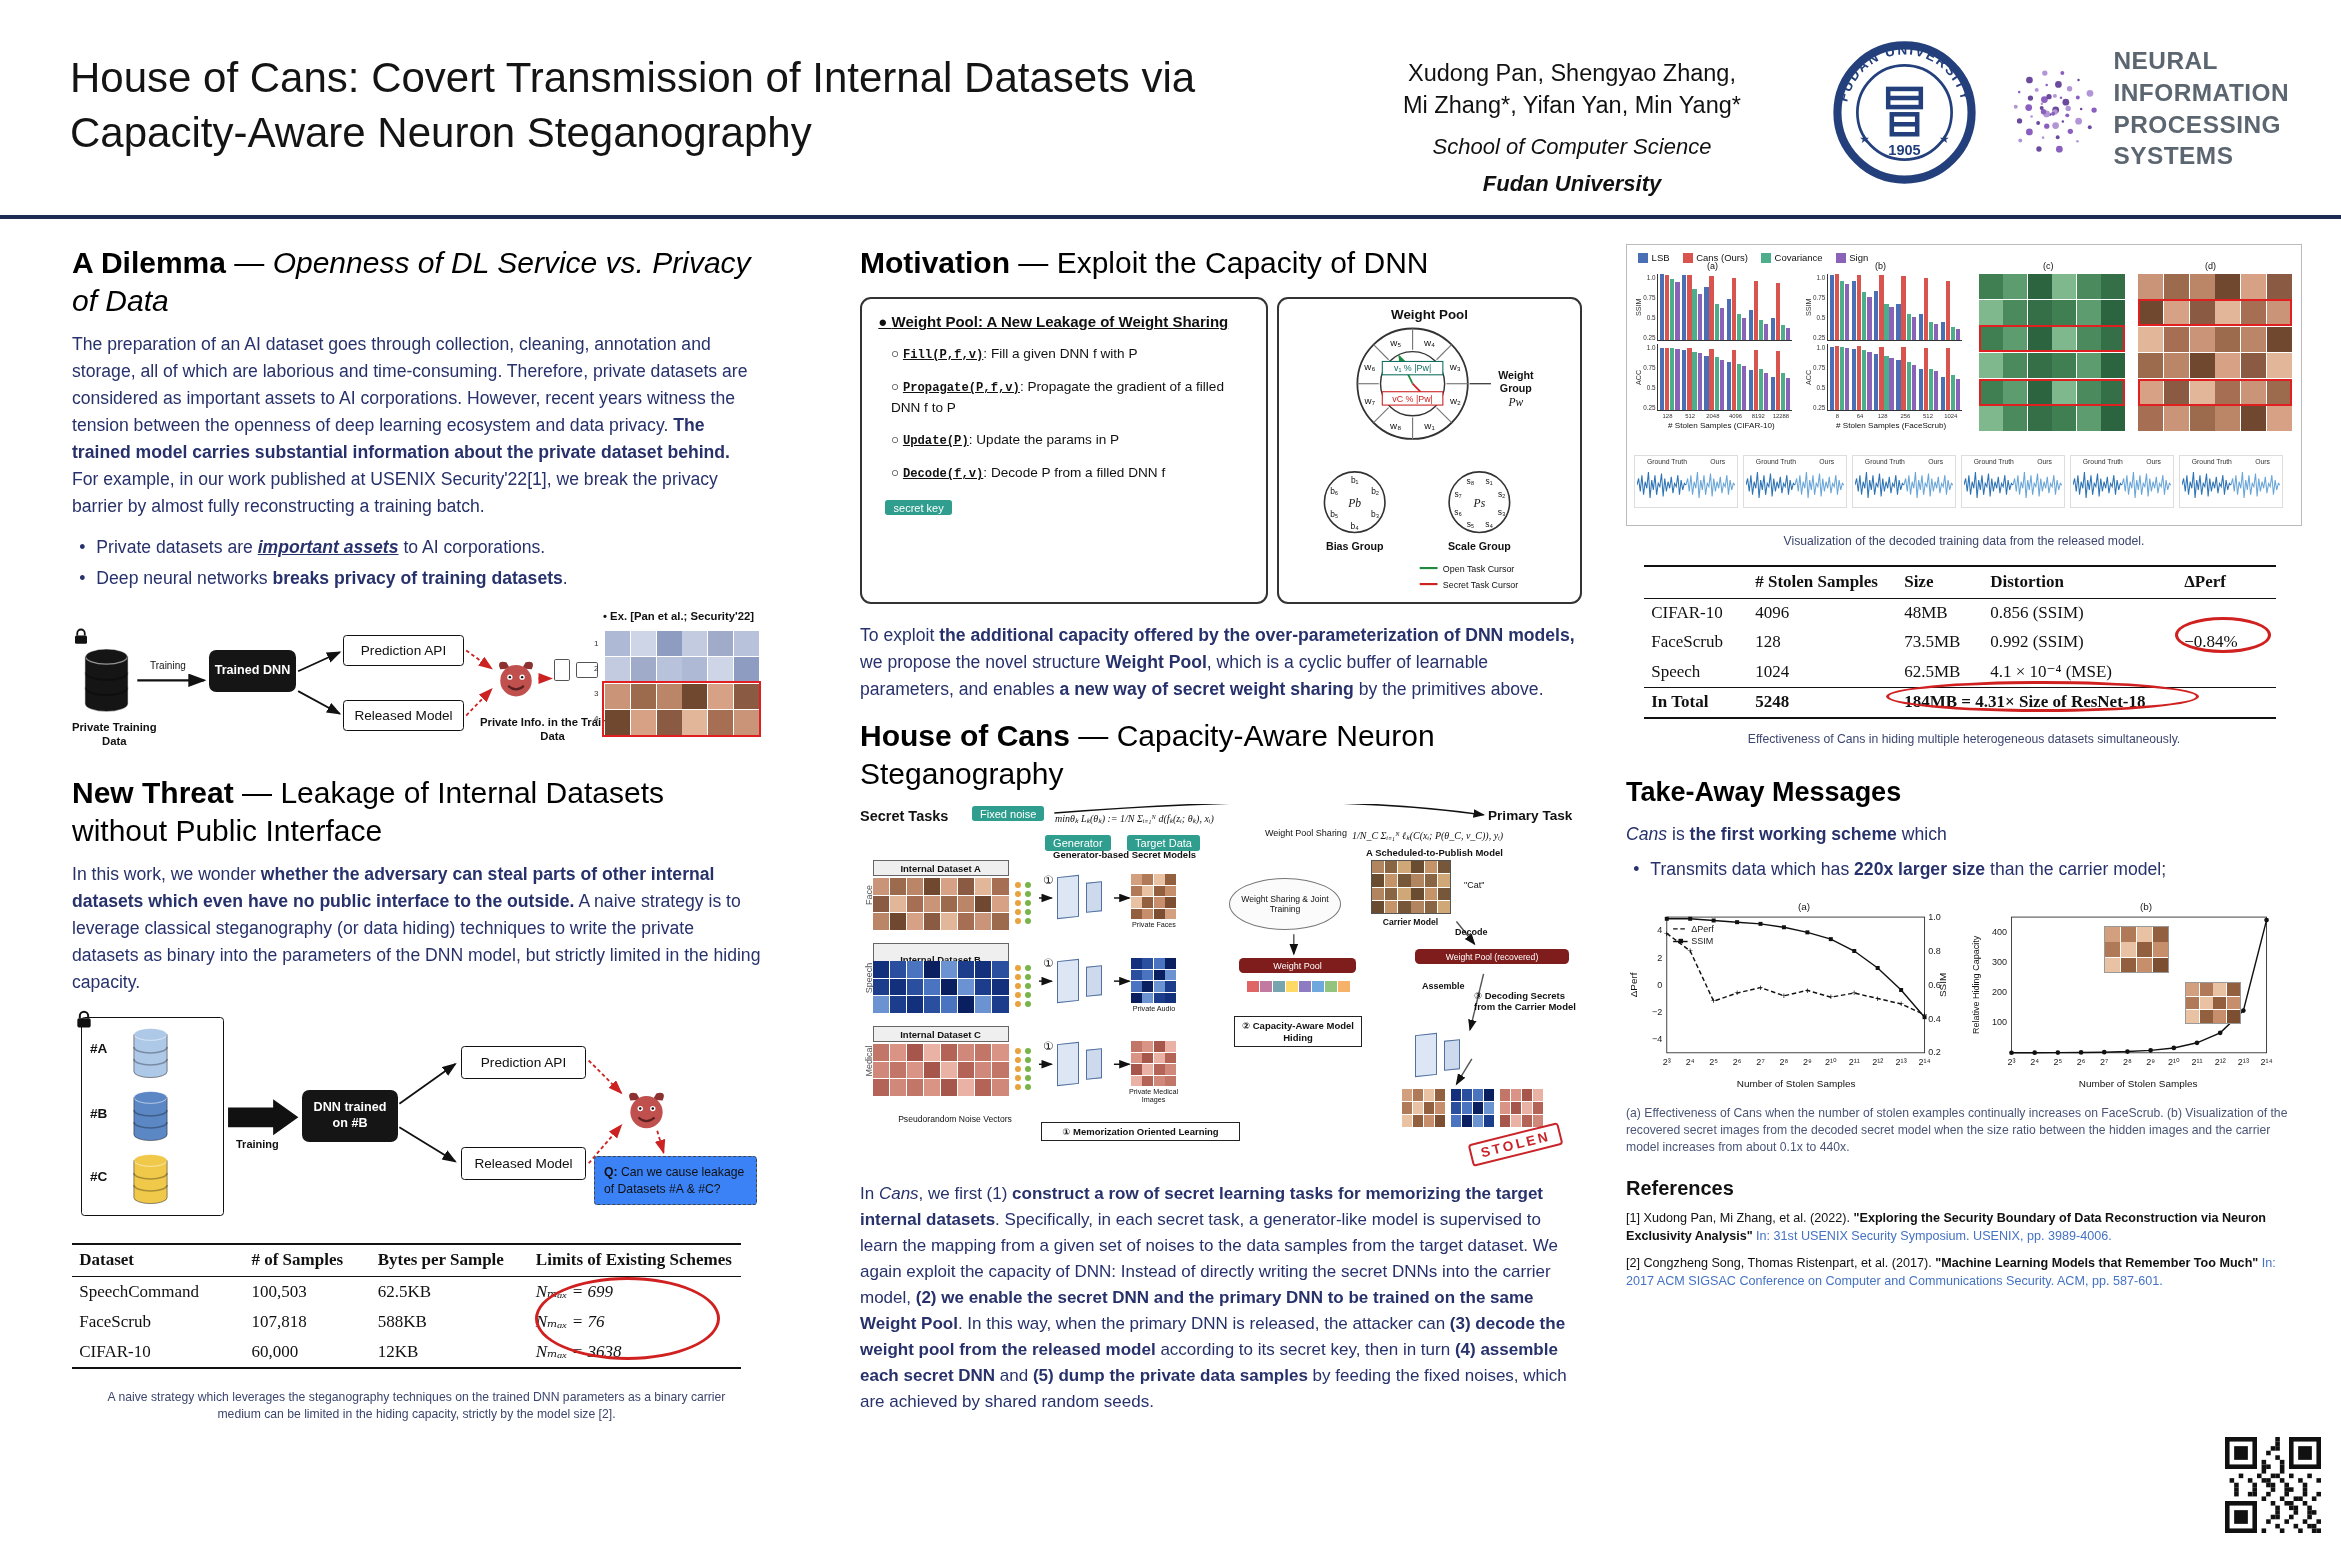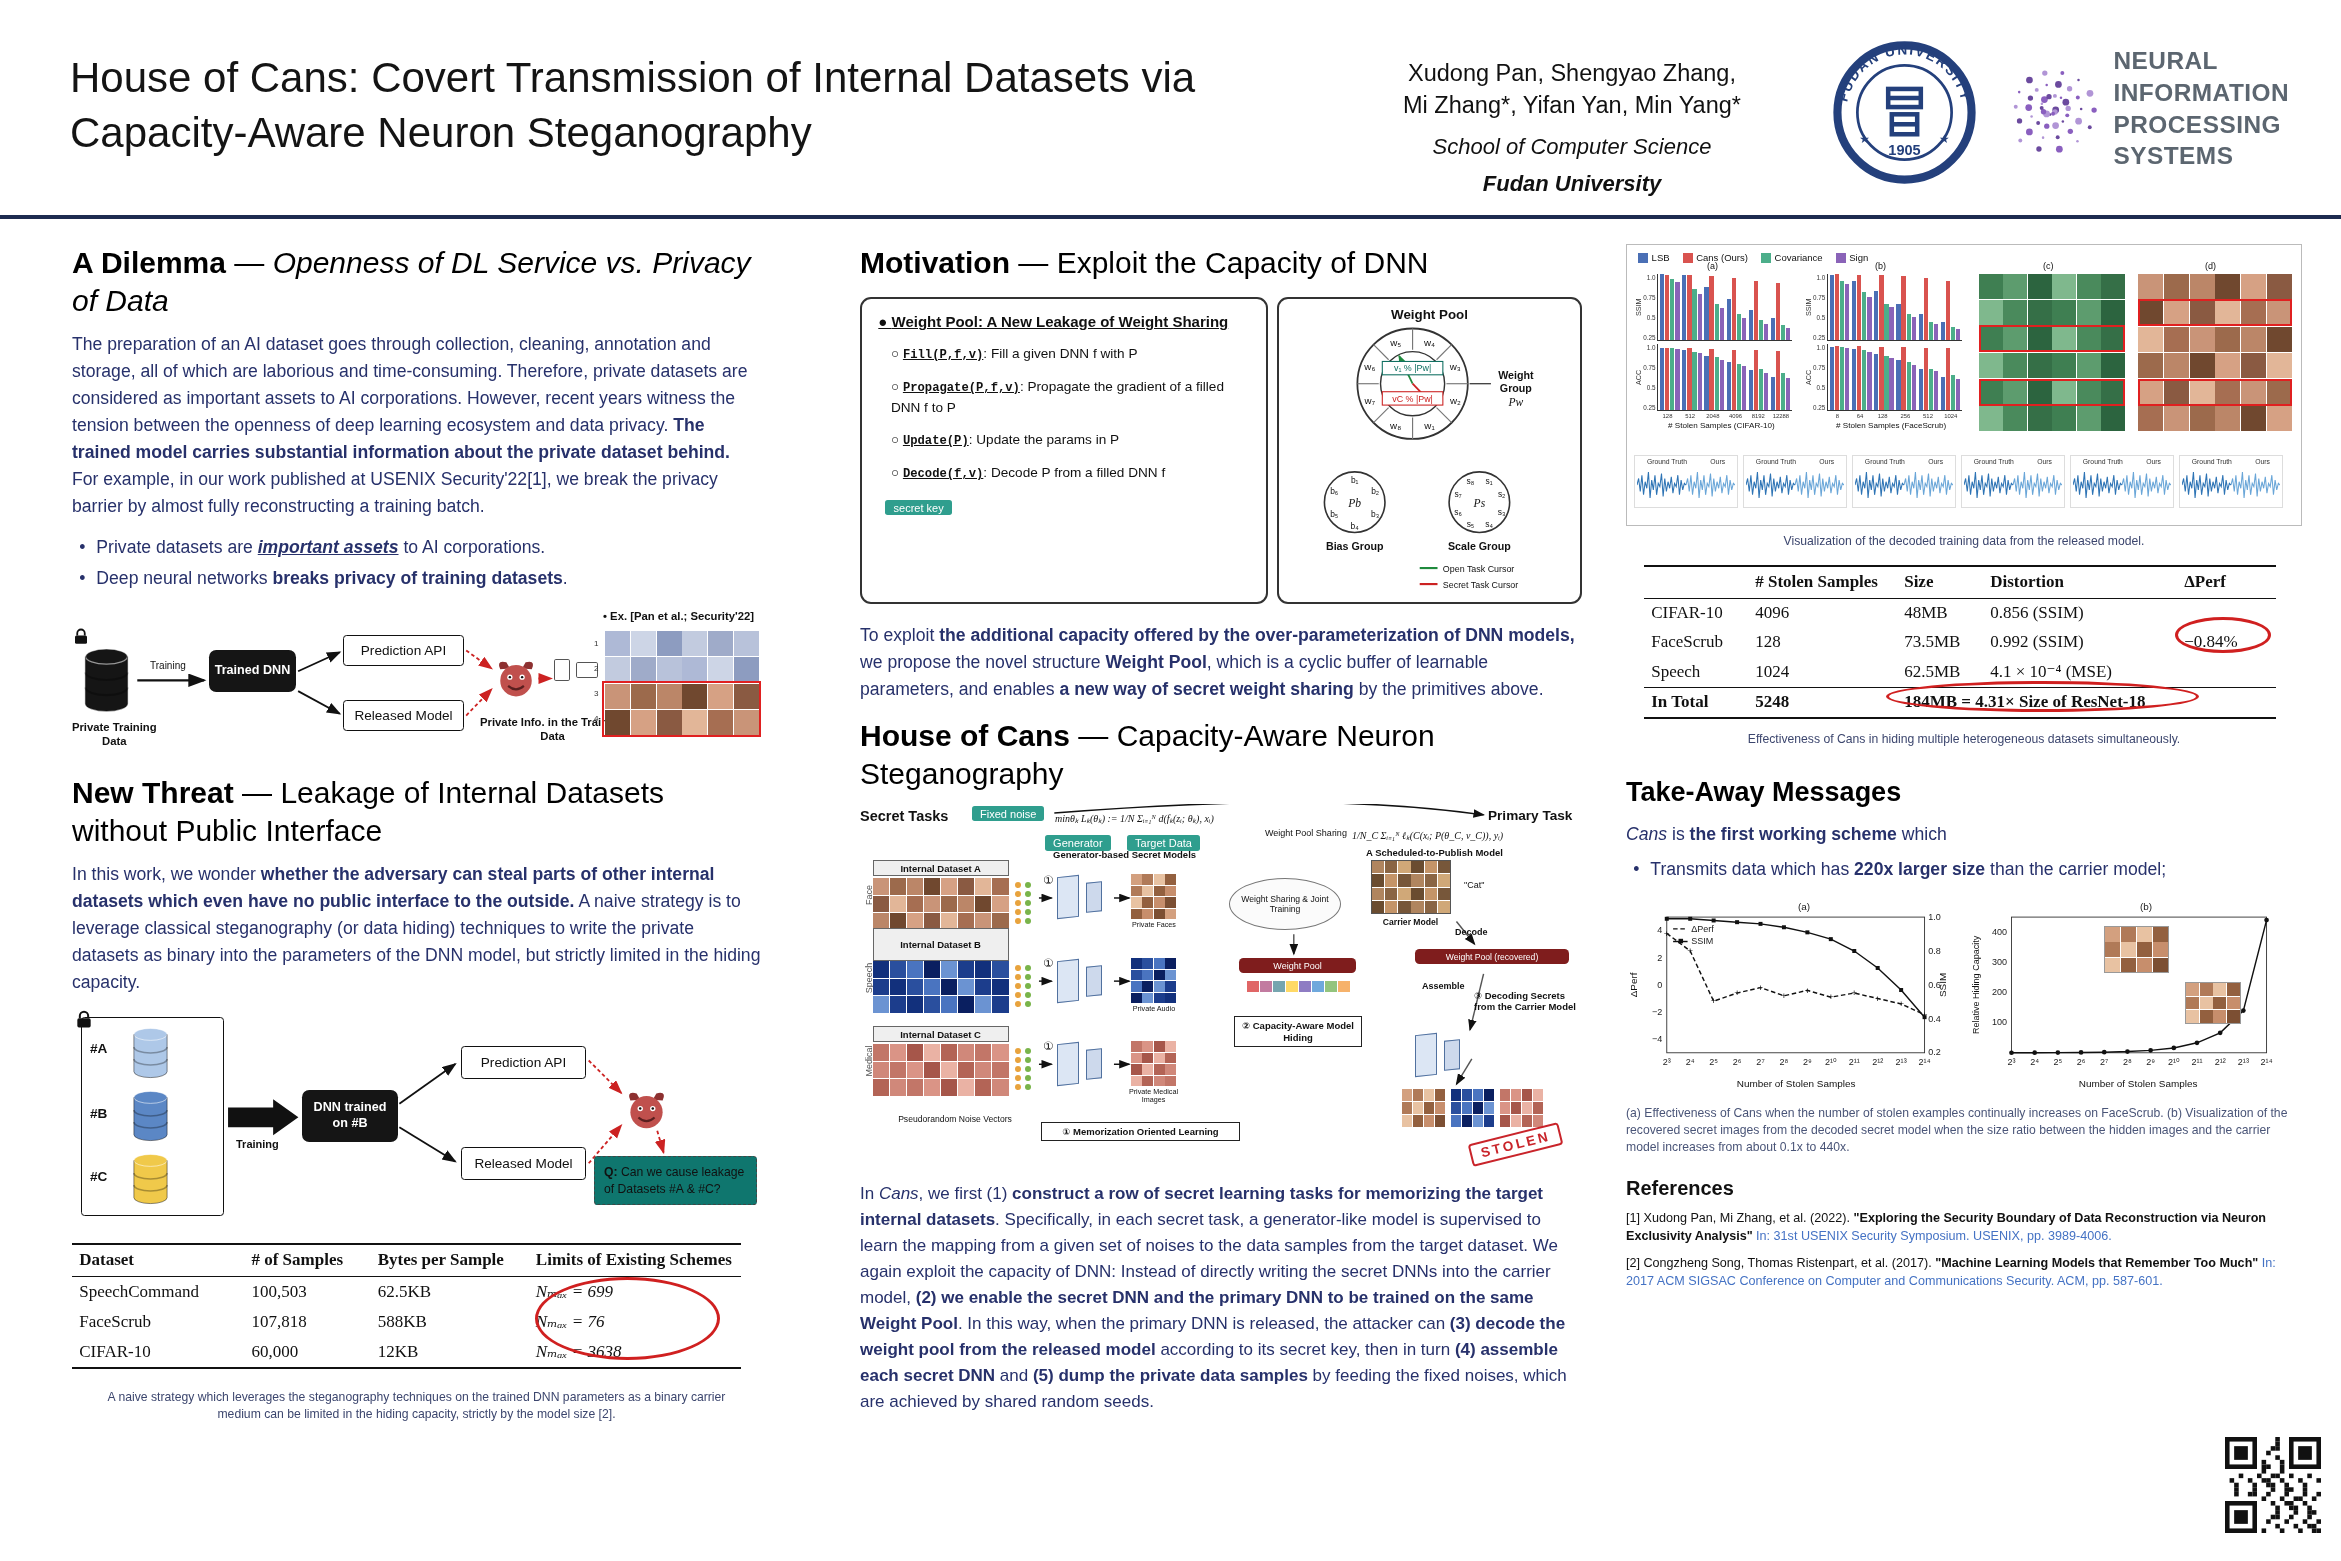--- a/index.html
+++ b/index.html
@@ -36,21 +36,21 @@
 .ovl{position:absolute;left:0;top:0;pointer-events:none}
 .blackbox{position:absolute;background:#151515;color:#fff;border-radius:7.2px;display:flex;align-items:center;justify-content:center;text-align:center;font-size:12.6px;font-weight:bold;line-height:1.25;padding:3.6px}
 .apibox{position:absolute;background:#fff;border:1.8px solid #111;border-radius:3.6px;display:flex;align-items:center;justify-content:center;font-size:13.6px;color:#111}
 .figlabel{position:absolute;font-size:11.3px;font-weight:bold;color:#111;text-align:center;line-height:1.25}
 .smlabel{position:absolute;font-size:10px;color:#111}
 .chip{background:#2f9e8e;color:#fff;font-size:11px;padding:1.8px 8.1px;border-radius:2.7px;display:inline-block;white-space:nowrap}
 .mosaic{display:grid;gap:0.9px;background:#fff}
 .redrect{position:absolute;border:2.3px solid #e02020;pointer-events:none}
 .cylsvg{position:absolute}
 .devil{position:absolute}
-.dashedbox{position:absolute;border:1.8px dashed #444;border-radius:3.6px;padding:7.2px 9px;font-size:12.2px;line-height:1.35;color:#111;background:#0f766e}
+.dashedbox{position:absolute;border:1.8px dashed #444;border-radius:3.6px;padding:7.2px 9px;font-size:12.2px;line-height:1.35;color:#111;background:#3b82f6}
 .tblwrap{position:relative}
 .btable{border-collapse:collapse;font-family:"Liberation Serif","DejaVu Serif",serif;color:#111;border-top:2.7px solid #111;border-bottom:2.7px solid #111;width:100%}
 .btable th{font-weight:bold;border-bottom:1.8px solid #111;padding:5.4px 7.2px;font-size:17px;text-align:left}
 .btable td{padding:4.5px 7.2px;font-size:17px}
 .mathc{font-style:italic}
 .oval{position:absolute;border:3.2px solid #d02020;border-radius:50%;pointer-events:none}
 tr.total td{border-top:1.4px solid #111;font-weight:bold}
 
 .wpfig{position:relative;height:316px;margin-bottom:12.6px}
 .wpleft{position:absolute;left:0;top:3.6px;width:408px;height:307px;border:2.3px solid #333;border-radius:11px;padding:14.5px 16.3px}
@@ -560,21 +560,21 @@
           <div style="background: rgb(199, 142, 108);"></div>
           <div style="background: rgb(124, 79, 51);"></div>
           <div style="background: rgb(147, 96, 63);"></div>
           <div style="background: rgb(199, 142, 108);"></div>
           <div style="background: rgb(124, 79, 51);"></div>
           <div style="background: rgb(211, 160, 127);"></div>
         </div>
     <div class="outlab" style="left:266px;top:117px;width:56px">Private Faces</div>
 
     <div class="rot" style="left:-23.5px;top:169px">Speech</div>
-    <div class="dshead" style="left:12.6px;top:124px;width:136px;height:33px">Internal Dataset B</div>
+    <div class="dshead" style="left:12.6px;top:139px;width:136px;height:33px">Internal Dataset B</div>
     <div class="mosaic" style="position: absolute; left: 12.6px; top: 157px; width: 136px; height: 52px; grid-template-columns: repeat(8, 1fr); grid-template-rows: repeat(3, 1fr);">
           <div style="background: rgb(18, 48, 124);"></div>
           <div style="background: rgb(42, 79, 158);"></div>
           <div style="background: rgb(74, 116, 192);"></div>
           <div style="background: rgb(10, 31, 96);"></div>
           <div style="background: rgb(107, 147, 210);"></div>
           <div style="background: rgb(28, 61, 140);"></div>
           <div style="background: rgb(18, 48, 124);"></div>
           <div style="background: rgb(42, 79, 158);"></div>
           <div style="background: rgb(28, 61, 140);"></div>

